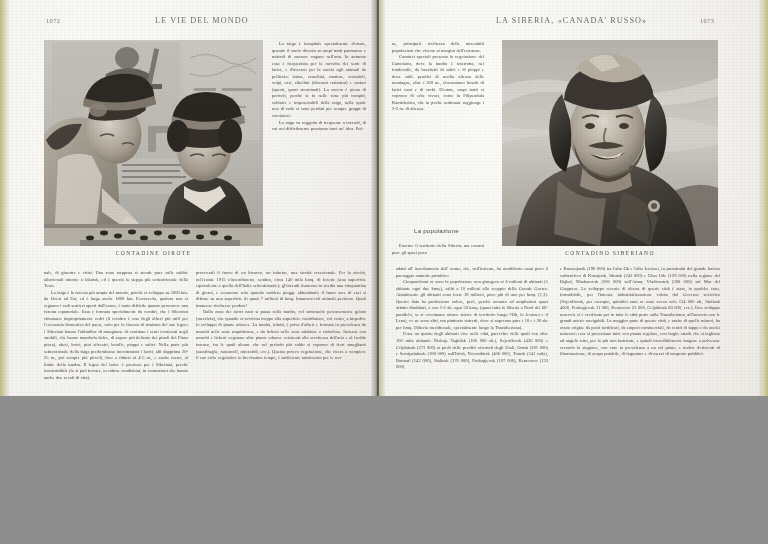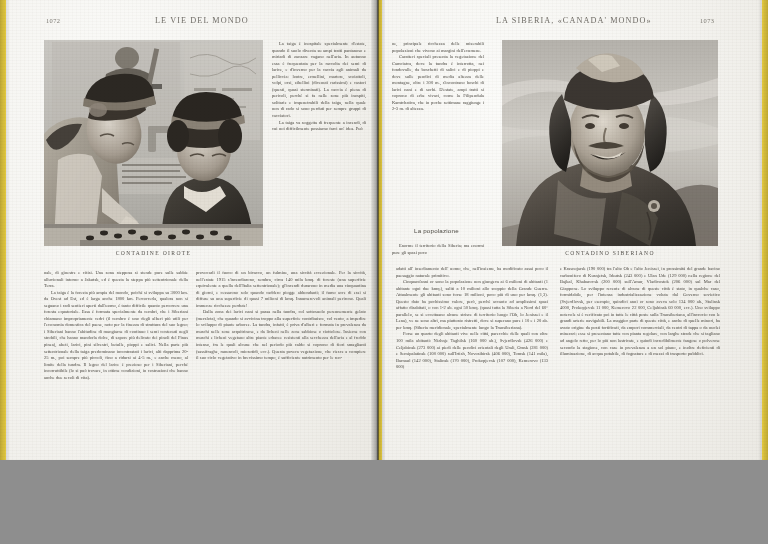--- a/index.html
+++ b/index.html
@@ -4,22 +4,22 @@
 <style>
   html, body {
     margin: 0; padding: 0;
     background: #8e8e8e;
     width: 768px; height: 544px;
     overflow: hidden;
     font-family: "Liberation Serif", serif;
   }
   #scan {
     position: relative;
-    width: 768px; height: 460px;
-    background: #fde047;
+    width: 768px; height: 396px;
+    background: #fef9c3;
     overflow: hidden;
   }
   
   .sheet {
     position: absolute;
     top: 0;
     height: 544px;
     background:
       radial-gradient(ellipse at 30% 20%, #fbfbf9 0%, #f3f2ee 55%, #e9e7e1 100%);
   }
@@ -122,21 +122,21 @@
 
 <div id="scan">
 
   <div class="sheet left"></div>
 
   <div class="sheet right"></div>
 
   <div class="folio" style="left:46px;">1072</div>
   <div class="runhead" style="left:155px;">LE VIE DEL MONDO</div>
 
-  <div class="runhead" style="left:496px;">LA SIBERIA, «CANADA' MONDO»</div>
+  <div class="runhead" style="left:496px;">LA SIBERIA, «CANADA' RUSSO»</div>
   <div class="folio" style="left:700px;">1073</div>
 
   <div class="photo blur" style="left:44px; top:40px; width:219px; height:206px;">
     <svg viewBox="0 0 219 206" preserveAspectRatio="none">
       <defs>
         <linearGradient id="wallg" x1="0" y1="0" x2="0" y2="1">
           <stop offset="0%" stop-color="#c9c7c2"></stop>
           <stop offset="55%" stop-color="#bab8b2"></stop>
           <stop offset="100%" stop-color="#a8a6a0"></stop>
         </linearGradient>

